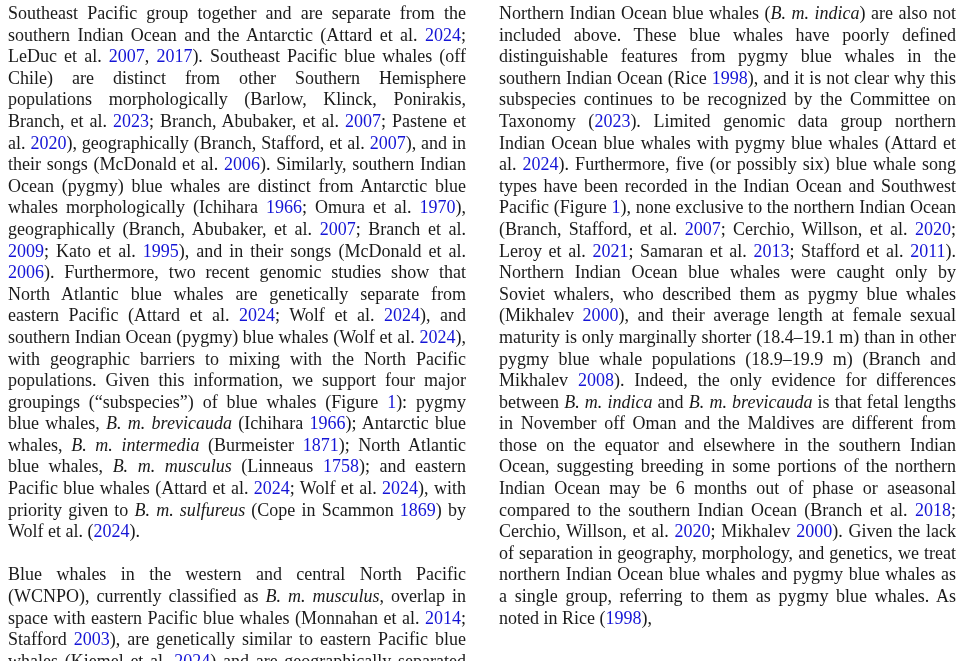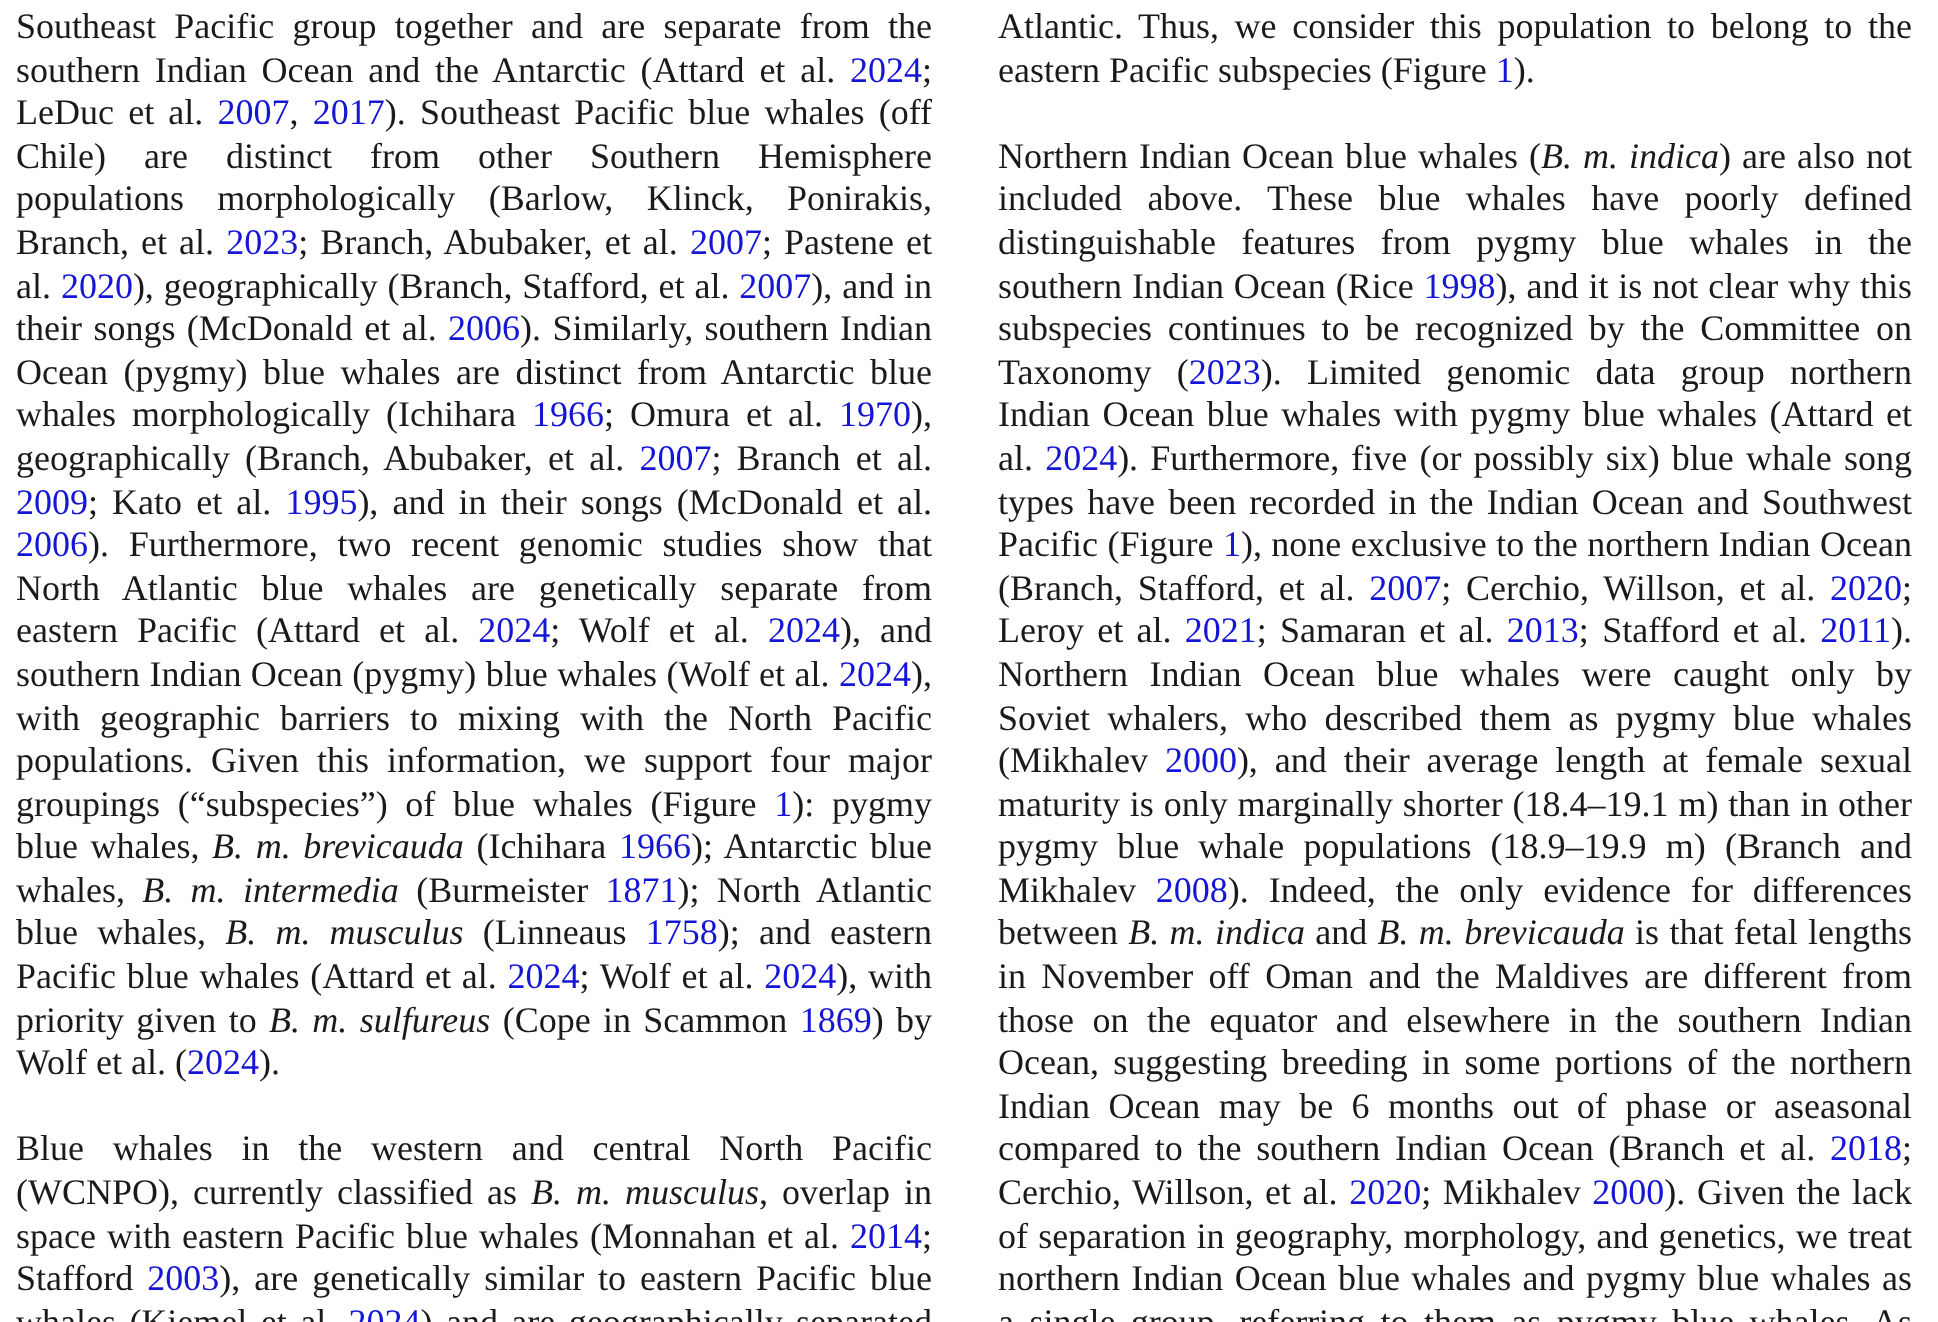--- a/index.html
+++ b/index.html
@@ -21,15 +21,14 @@
   em { }
 </style>
 </head>
 <body>
 
 <div class="col left">
     <p><span>Southeast Pacific group together and are separate from the southern Indian Ocean and the Antarctic (Attard et al. </span><a class="cite" style="color: rgb(21, 21, 214);">2024</a><span>; LeDuc et al. </span><a class="cite" style="color: rgb(21, 21, 214);">2007</a><span>, </span><a class="cite" style="color: rgb(21, 21, 214);">2017</a><span>). Southeast Pacific blue whales (off Chile) are distinct from other Southern Hemisphere populations morphologically (Barlow, Klinck, Ponirakis, Branch, et al. </span><a class="cite" style="color: rgb(21, 21, 214);">2023</a><span>; Branch, Abubaker, et al. </span><a class="cite" style="color: rgb(21, 21, 214);">2007</a><span>; Pastene et al. </span><a class="cite" style="color: rgb(21, 21, 214);">2020</a><span>), geographically (Branch, Stafford, et al. </span><a class="cite" style="color: rgb(21, 21, 214);">2007</a><span>), and in their songs (McDonald et al. </span><a class="cite" style="color: rgb(21, 21, 214);">2006</a><span>). Similarly, southern Indian Ocean (pygmy) blue whales are distinct from Antarctic blue whales morphologically (Ichihara </span><a class="cite" style="color: rgb(21, 21, 214);">1966</a><span>; Omura et al. </span><a class="cite" style="color: rgb(21, 21, 214);">1970</a><span>), geographically (Branch, Abubaker, et al. </span><a class="cite" style="color: rgb(21, 21, 214);">2007</a><span>; Branch et al. </span><a class="cite" style="color: rgb(21, 21, 214);">2009</a><span>; Kato et al. </span><a class="cite" style="color: rgb(21, 21, 214);">1995</a><span>), and in their songs (McDonald et al. </span><a class="cite" style="color: rgb(21, 21, 214);">2006</a><span>). Furthermore, two recent genomic studies show that North Atlantic blue whales are genetically separate from eastern Pacific (Attard et al. </span><a class="cite" style="color: rgb(21, 21, 214);">2024</a><span>; Wolf et al. </span><a class="cite" style="color: rgb(21, 21, 214);">2024</a><span>), and southern Indian Ocean (pygmy) blue whales (Wolf et al. </span><a class="cite" style="color: rgb(21, 21, 214);">2024</a><span>), with geographic barriers to mixing with the North Pacific populations. Given this information, we support four major groupings (“subspecies”) of blue whales (Figure </span><a class="cite" style="color: rgb(21, 21, 214);">1</a><span>): pygmy blue whales, </span><em>B. m. brevicauda</em><span> (Ichihara </span><a class="cite" style="color: rgb(21, 21, 214);">1966</a><span>); Antarctic blue whales, </span><em>B. m. intermedia</em><span> (Burmeister </span><a class="cite" style="color: rgb(21, 21, 214);">1871</a><span>); North Atlantic blue whales, </span><em>B. m. musculus</em><span> (Linneaus </span><a class="cite" style="color: rgb(21, 21, 214);">1758</a><span>); and eastern Pacific blue whales (Attard et al. </span><a class="cite" style="color: rgb(21, 21, 214);">2024</a><span>; Wolf et al. </span><a class="cite" style="color: rgb(21, 21, 214);">2024</a><span>), with priority given to </span><em>B. m. sulfureus</em><span> (Cope in Scammon </span><a class="cite" style="color: rgb(21, 21, 214);">1869</a><span>) by Wolf et al. (</span><a class="cite" style="color: rgb(21, 21, 214);">2024</a><span>).</span></p>
     <p><span>Blue whales in the western and central North Pacific (WCNPO), currently classified as </span><em>B. m. musculus</em><span>, overlap in space with eastern Pacific blue whales (Monnahan et al. </span><a class="cite" style="color: rgb(21, 21, 214);">2014</a><span>; Stafford </span><a class="cite" style="color: rgb(21, 21, 214);">2003</a><span>), are genetically similar to eastern Pacific blue whales (Kiemel et al. </span><a class="cite" style="color: rgb(21, 21, 214);">2024</a><span>) and are geographically separated from the North</span></p>
   </div>
 <div class="col right">
-    <p><span>Atlantic. Thus, we consider this population to belong to the eastern Pacific subspecies (Figure </span><a class="cite" style="color: rgb(21, 21, 214);">1</a><span>).</span></p>
     <p><span>Northern Indian Ocean blue whales (</span><em>B. m. indica</em><span>) are also not included above. These blue whales have poorly defined distinguishable features from pygmy blue whales in the southern Indian Ocean (Rice </span><a class="cite" style="color: rgb(21, 21, 214);">1998</a><span>), and it is not clear why this subspecies continues to be recognized by the Committee on Taxonomy (</span><a class="cite" style="color: rgb(21, 21, 214);">2023</a><span>). Limited genomic data group northern Indian Ocean blue whales with pygmy blue whales (Attard et al. </span><a class="cite" style="color: rgb(21, 21, 214);">2024</a><span>). Furthermore, five (or possibly six) blue whale song types have been recorded in the Indian Ocean and Southwest Pacific (Figure </span><a class="cite" style="color: rgb(21, 21, 214);">1</a><span>), none exclusive to the northern Indian Ocean (Branch, Stafford, et al. </span><a class="cite" style="color: rgb(21, 21, 214);">2007</a><span>; Cerchio, Willson, et al. </span><a class="cite" style="color: rgb(21, 21, 214);">2020</a><span>; Leroy et al. </span><a class="cite" style="color: rgb(21, 21, 214);">2021</a><span>; Samaran et al. </span><a class="cite" style="color: rgb(21, 21, 214);">2013</a><span>; Stafford et al. </span><a class="cite" style="color: rgb(21, 21, 214);">2011</a><span>). Northern Indian Ocean blue whales were caught only by Soviet whalers, who described them as pygmy blue whales (Mikhalev </span><a class="cite" style="color: rgb(21, 21, 214);">2000</a><span>), and their average length at female sexual maturity is only marginally shorter (18.4–19.1 m) than in other pygmy blue whale populations (18.9–19.9 m) (Branch and Mikhalev </span><a class="cite" style="color: rgb(21, 21, 214);">2008</a><span>). Indeed, the only evidence for differences between </span><em>B. m. indica</em><span> and </span><em>B. m. brevicauda</em><span> is that fetal lengths in November off Oman and the Maldives are different from those on the equator and elsewhere in the southern Indian Ocean, suggesting breeding in some portions of the northern Indian Ocean may be 6 months out of phase or aseasonal compared to the southern Indian Ocean (Branch et al. </span><a class="cite" style="color: rgb(21, 21, 214);">2018</a><span>; Cerchio, Willson, et al. </span><a class="cite" style="color: rgb(21, 21, 214);">2020</a><span>; Mikhalev </span><a class="cite" style="color: rgb(21, 21, 214);">2000</a><span>). Given the lack of separation in geography, morphology, and genetics, we treat northern Indian Ocean blue whales and pygmy blue whales as a single group, referring to them as pygmy blue whales. As noted in Rice (</span><a class="cite" style="color: rgb(21, 21, 214);">1998</a><span>),</span></p>
   </div>
 
 </body></html>

